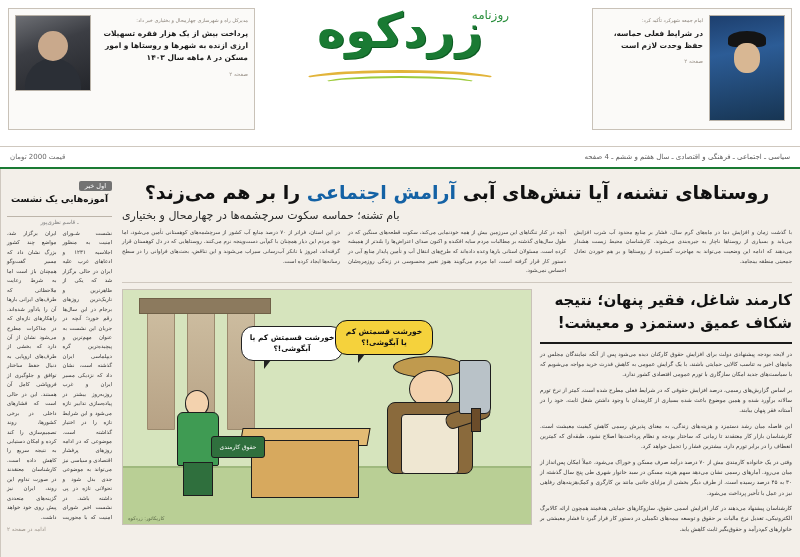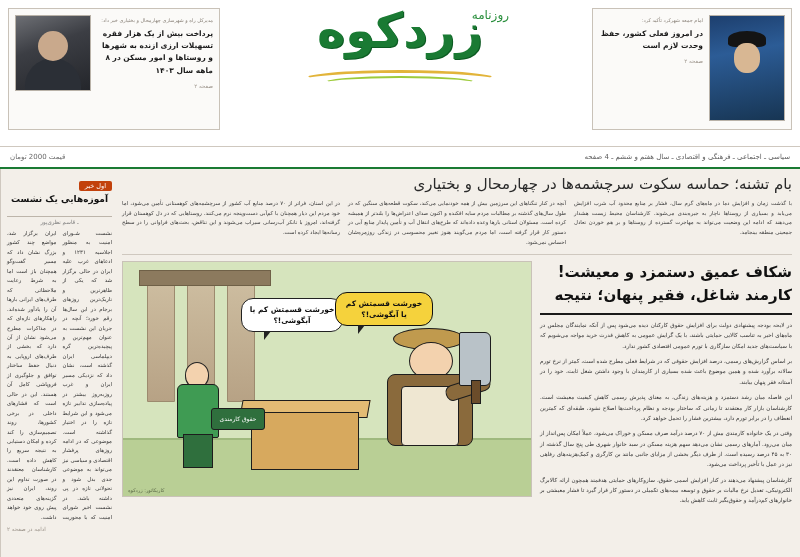--- a/index.html
+++ b/index.html
@@ -17,21 +17,21 @@
 
   
   .masthead{
     position:relative;height:146px;
     background:#ffffff;
     border-bottom:1px solid #cfc8bf;
     display:flex;align-items:flex-start;
   }
   
   .mh-left{
-    position:absolute;left:8px;top:8px;width:212px;height:122px;
+    position:absolute;left:8px;top:8px;width:247px;height:122px;
     border:1px solid #c9c2b8;background:#fbfaf8;
     display:flex;flex-direction:row-reverse;gap:6px;padding:6px;
     box-sizing:border-box;
   }
   .mh-photo{
     width:74px;height:74px;flex:0 0 74px;
     background:linear-gradient(160deg,#6d6f74 0%,#3c3e44 40%,#24262b 100%);
     border:1px solid #b9b2a8;position:relative;overflow:hidden;
   }
   .mh-photo:after{
@@ -118,42 +118,42 @@
   .main-col{flex:1;padding:6px 8px 0 4px;box-sizing:border-box;}
   .side-col{
     width:118px;flex:0 0 118px;
     border-left:1px solid #cfc8bf;
     padding:4px 6px;box-sizing:border-box;
     background:#f3efe9;
   }
 
   
   .side-tag{
-    display:inline-block;background:#c2410c;color:#fff;
+    display:inline-block;background:#737373;color:#fff;
     font-size:6.5px;padding:1px 6px;border-radius:2px;margin-bottom:3px;
   }
   .side-title{
     font-size:9px;font-weight:bold;color:#111;text-align:center;
     border-bottom:1px solid #bdb5aa;padding-bottom:12px;margin-bottom:2px;
   }
   .side-byline{font-size:5.5px;color:#7d7d7d;text-align:center;margin-bottom:4px;}
   .side-body{
     font-size:5.4px;line-height:1.75;text-align:justify;color:#333;
     column-count:2;column-gap:6px;
   }
   .side-more{font-size:5.5px;color:#9b938a;margin-top:4px;text-align:left;}
 
   
   .headline{
     font-size:19px;font-weight:bold;color:#111;text-align:center;
     line-height:1.45;margin:4px 0 2px;
   }
   .headline .hl-accent{color:#1462a5;}
   .subhead{
-    font-size:15px;color:#2a2a2a;text-align:right;margin-bottom:6px;
+    font-size:11px;color:#2a2a2a;text-align:left;margin-bottom:6px;
   }
   .lede-cols{
     display:flex;gap:8px;border-bottom:1px solid #cfc8bf;padding-bottom:6px;
   }
   .lede-col{
     flex:1;font-size:5.4px;line-height:1.8;text-align:justify;color:#3a3a3a;
   }
   .lede-col.with-bullet{position:relative;}
 
   
@@ -249,49 +249,52 @@
       <div class="logo-main">زردکوه</div>
       <div class="logo-sub">روزنامه</div>
       <div class="logo-swoosh"></div>
       <div class="logo-swoosh2"></div>
     </div>
 
     <div class="mh-right">
       <div class="mh-photo2"></div>
       <div class="mh-right-txt">
         <div class="mh-kicker">امام جمعه شهرکرد تأکید کرد:</div>
-        <div class="mh-head">در امروز فعلی کشور، حفظ وحدت لازم است</div>
+        <div class="mh-head">در شرایط فعلی حماسه، حفظ وحدت لازم است</div>
         <div class="mh-page">صفحه ۲</div>
       </div>
     </div>
   </div>
 
   <div class="infobar">
     <div class="ib-seg ib-mid">سیاسی ـ اجتماعی ـ فرهنگی و اقتصادی ـ سال هفتم و ششم ـ 4 صفحه</div>
     <div class="ib-seg ib-left">قیمت 2000 تومان</div>
   </div>
 
   <div class="content">
 
     <div class="main-col">
 
+      <div class="headline">
+        <span>روستاهای تشنه، آیا تنش‌های آبی </span><span class="hl-accent">آرامش اجتماعی</span><span> را بر هم می‌زند؟</span>
+      </div>
       <div class="subhead">بام تشنه؛ حماسه سکوت سرچشمه‌ها در چهارمحال و بختیاری</div>
 
       <div class="lede-cols">
         <div class="lede-col">با گذشت زمان و افزایش دما در ماه‌های گرم سال، فشار بر منابع محدود آب شرب افزایش می‌یابد و بسیاری از روستاها ناچار به جیره‌بندی می‌شوند. کارشناسان محیط زیست هشدار می‌دهند که ادامه این وضعیت می‌تواند به مهاجرت گسترده از روستاها و بر هم خوردن تعادل جمعیتی منطقه بینجامد.</div>
         <div class="lede-col">آنچه در کنار تنگناهای این سرزمین بیش از همه خودنمایی می‌کند، سکوت قطعه‌های سنگین که در طول سال‌های گذشته بر مطالبات مردم سایه افکنده و اکنون صدای اعتراض‌ها را بلندتر از همیشه کرده است. مسئولان استانی بارها وعده داده‌اند که طرح‌های انتقال آب و تأمین پایدار منابع آبی در دستور کار قرار گرفته است، اما مردم می‌گویند هنوز تغییر محسوسی در زندگی روزمره‌شان احساس نمی‌شود.</div>
         <div class="lede-col with-bullet">در این استان، فراتر از ۷۰ درصد منابع آب کشور از سرچشمه‌های کوهستانی تأمین می‌شود، اما خود مردم این دیار همچنان با کم‌آبی دست‌وپنجه نرم می‌کنند. روستاهایی که در دل کوهستان قرار گرفته‌اند، امروز با تانکر آب‌رسانی سیراب می‌شوند و این تناقض، بحث‌های فراوانی را در سطح رسانه‌ها ایجاد کرده است.</div>
       </div>
 
       <div class="lower">
 
         <div class="art-col">
           <div class="art-title">
+            <div>کارمند شاغل، فقیر پنهان؛ نتیجه</div>
             <div>شکاف عمیق دستمزد و معیشت!</div>
-            <div>کارمند شاغل، فقیر پنهان؛ نتیجه</div>
           </div>
           <div class="art-body">
             <p>در لایحه بودجه پیشنهادی دولت برای افزایش حقوق کارکنان دیده می‌شود پس از آنکه نمایندگان مجلس در ماه‌های اخیر به تناسب کالایی حمایتی باشند، با یک گرایش عمومی به کاهش قدرت خرید مواجه می‌شویم که با سیاست‌های جدید امکان سازگاری با تورم عمومی اقتصادی کشور ندارد.</p>
             <p>بر اساس گزارش‌های رسمی، درصد افزایش حقوقی که در شرایط فعلی مطرح شده است، کمتر از نرخ تورم سالانه برآورد شده و همین موضوع باعث شده بسیاری از کارمندان با وجود داشتن شغل ثابت، خود را در آستانه فقر پنهان بیابند.</p>
             <p>این فاصله میان رشد دستمزد و هزینه‌های زندگی، به معنای پذیرش رسمی کاهش کیفیت معیشت است. کارشناسان بازار کار معتقدند تا زمانی که ساختار بودجه و نظام پرداخت‌ها اصلاح نشود، طبقه‌ای که کمترین انعطاف را در برابر تورم دارد، بیشترین فشار را تحمل خواهد کرد.</p>
             <p>وقتی در یک خانواده کارمندی بیش از ۷۰ درصد درآمد صرف مسکن و خوراک می‌شود، عملاً امکان پس‌انداز از میان می‌رود. آمارهای رسمی نشان می‌دهد سهم هزینه مسکن در سبد خانوار شهری طی پنج سال گذشته از ۳۰ به ۴۵ درصد رسیده است. از طرف دیگر بخشی از مزایای جانبی مانند بن کارگری و کمک‌هزینه‌های رفاهی نیز در عمل با تأخیر پرداخت می‌شود.</p>
             <p>کارشناسان پیشنهاد می‌دهند در کنار افزایش اسمی حقوق، سازوکارهای حمایتی هدفمند همچون ارائه کالابرگ الکترونیکی، تعدیل نرخ مالیات بر حقوق و توسعه بیمه‌های تکمیلی در دستور کار قرار گیرد تا فشار معیشتی بر خانوارهای کم‌درآمد و حقوق‌بگیر ثابت کاهش یابد.</p>
           </div>
         </div>
 

